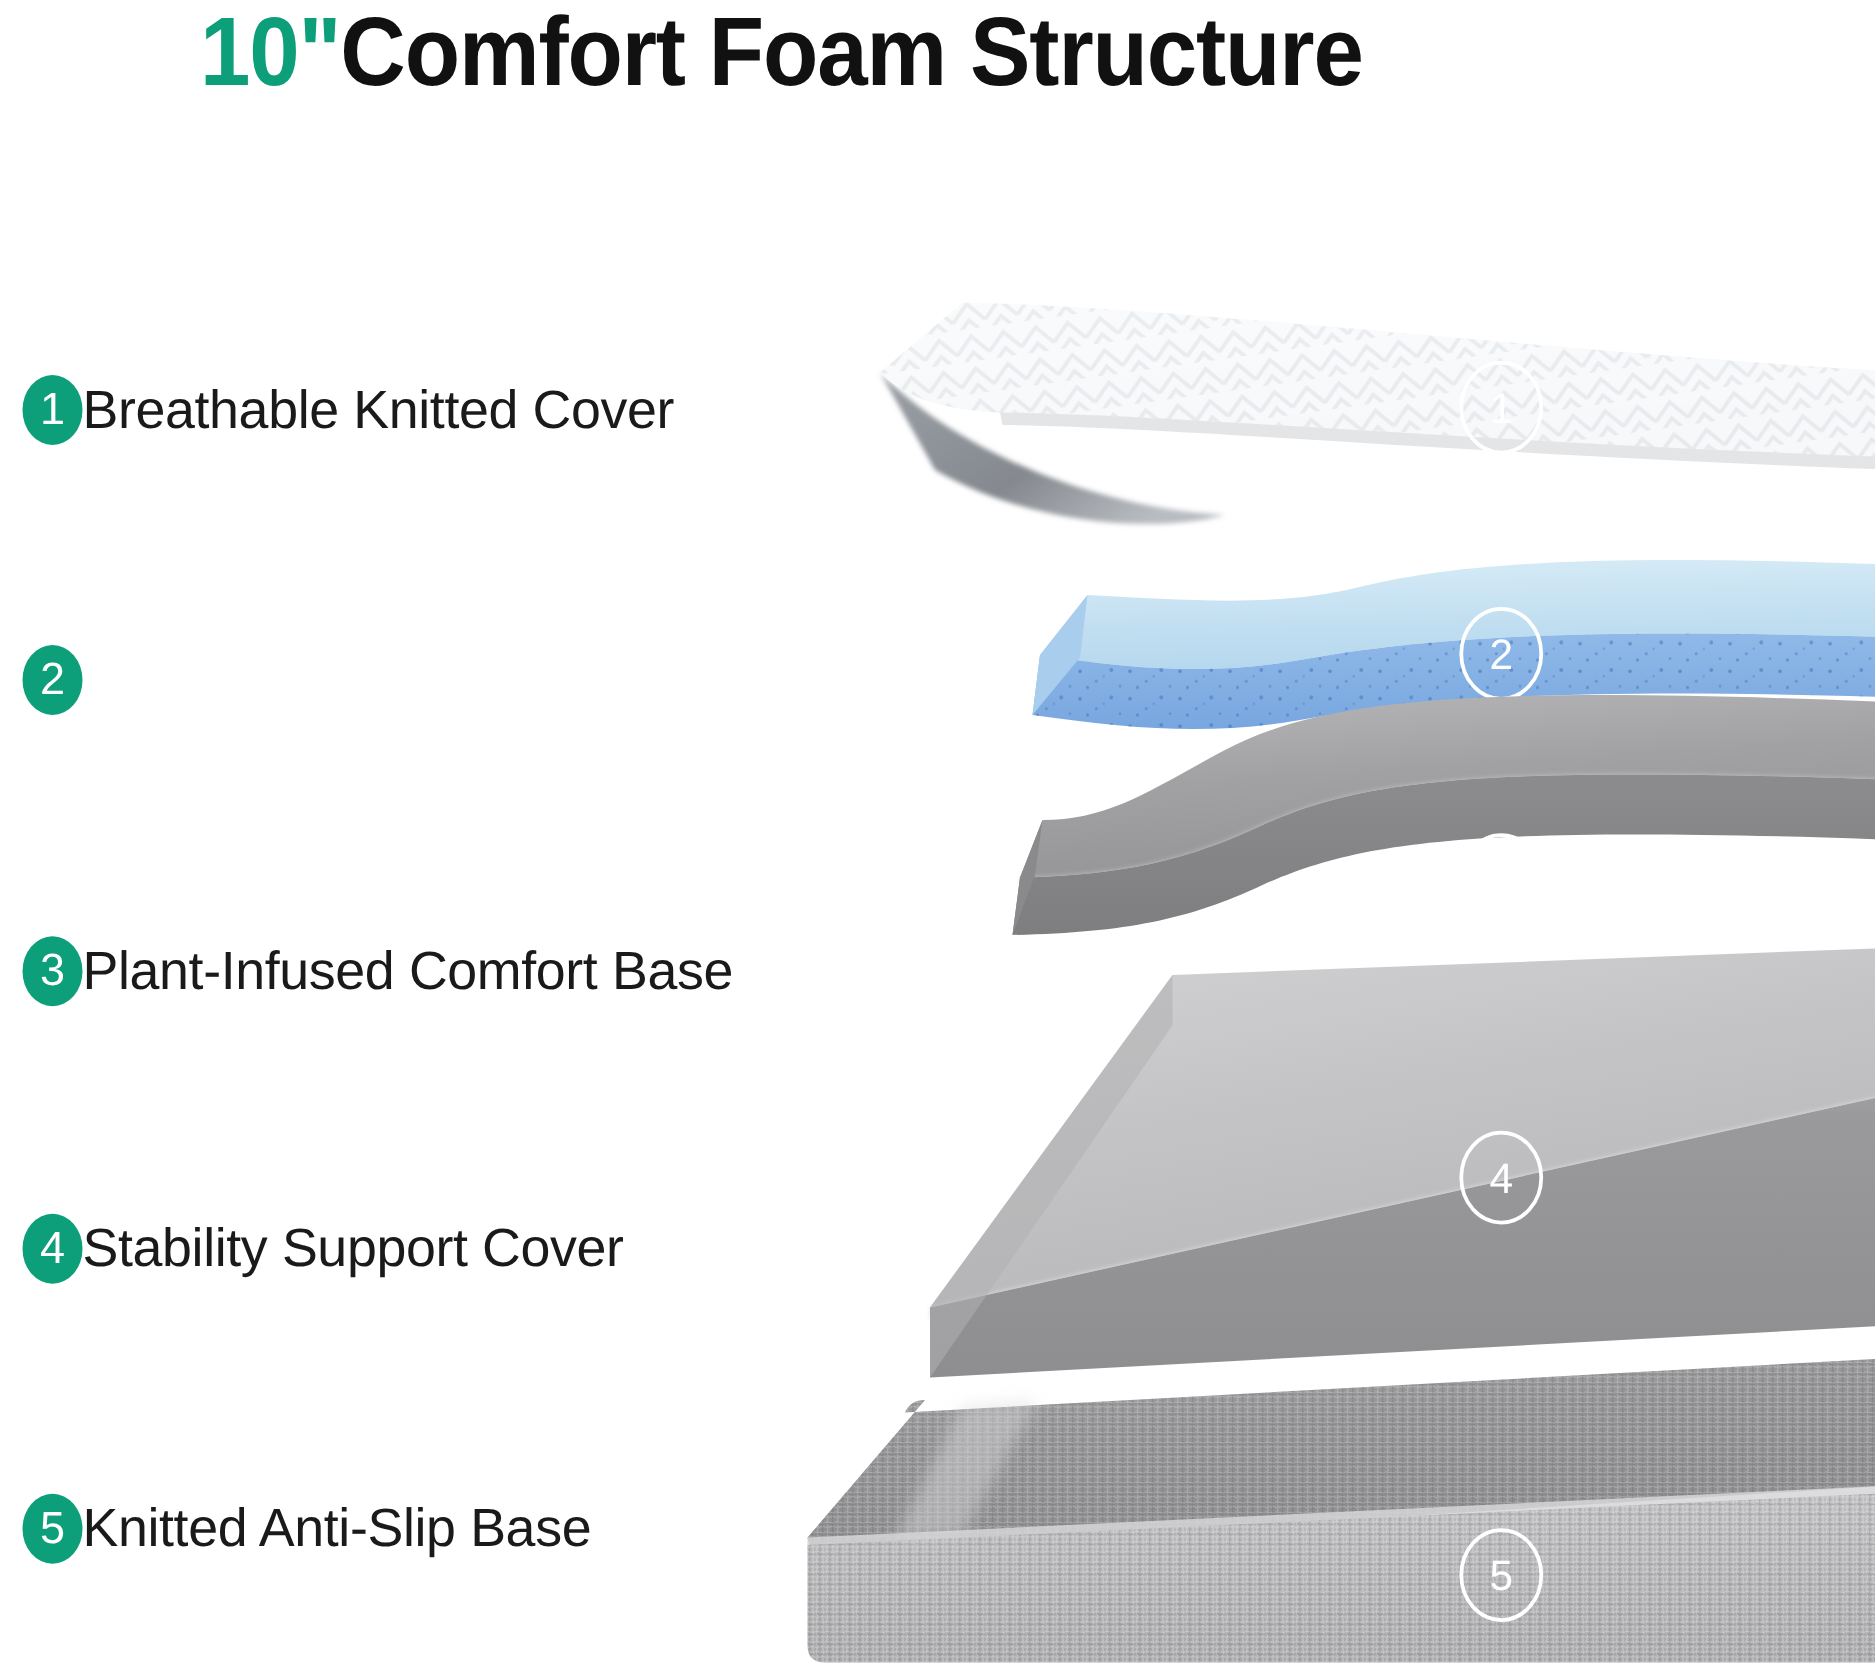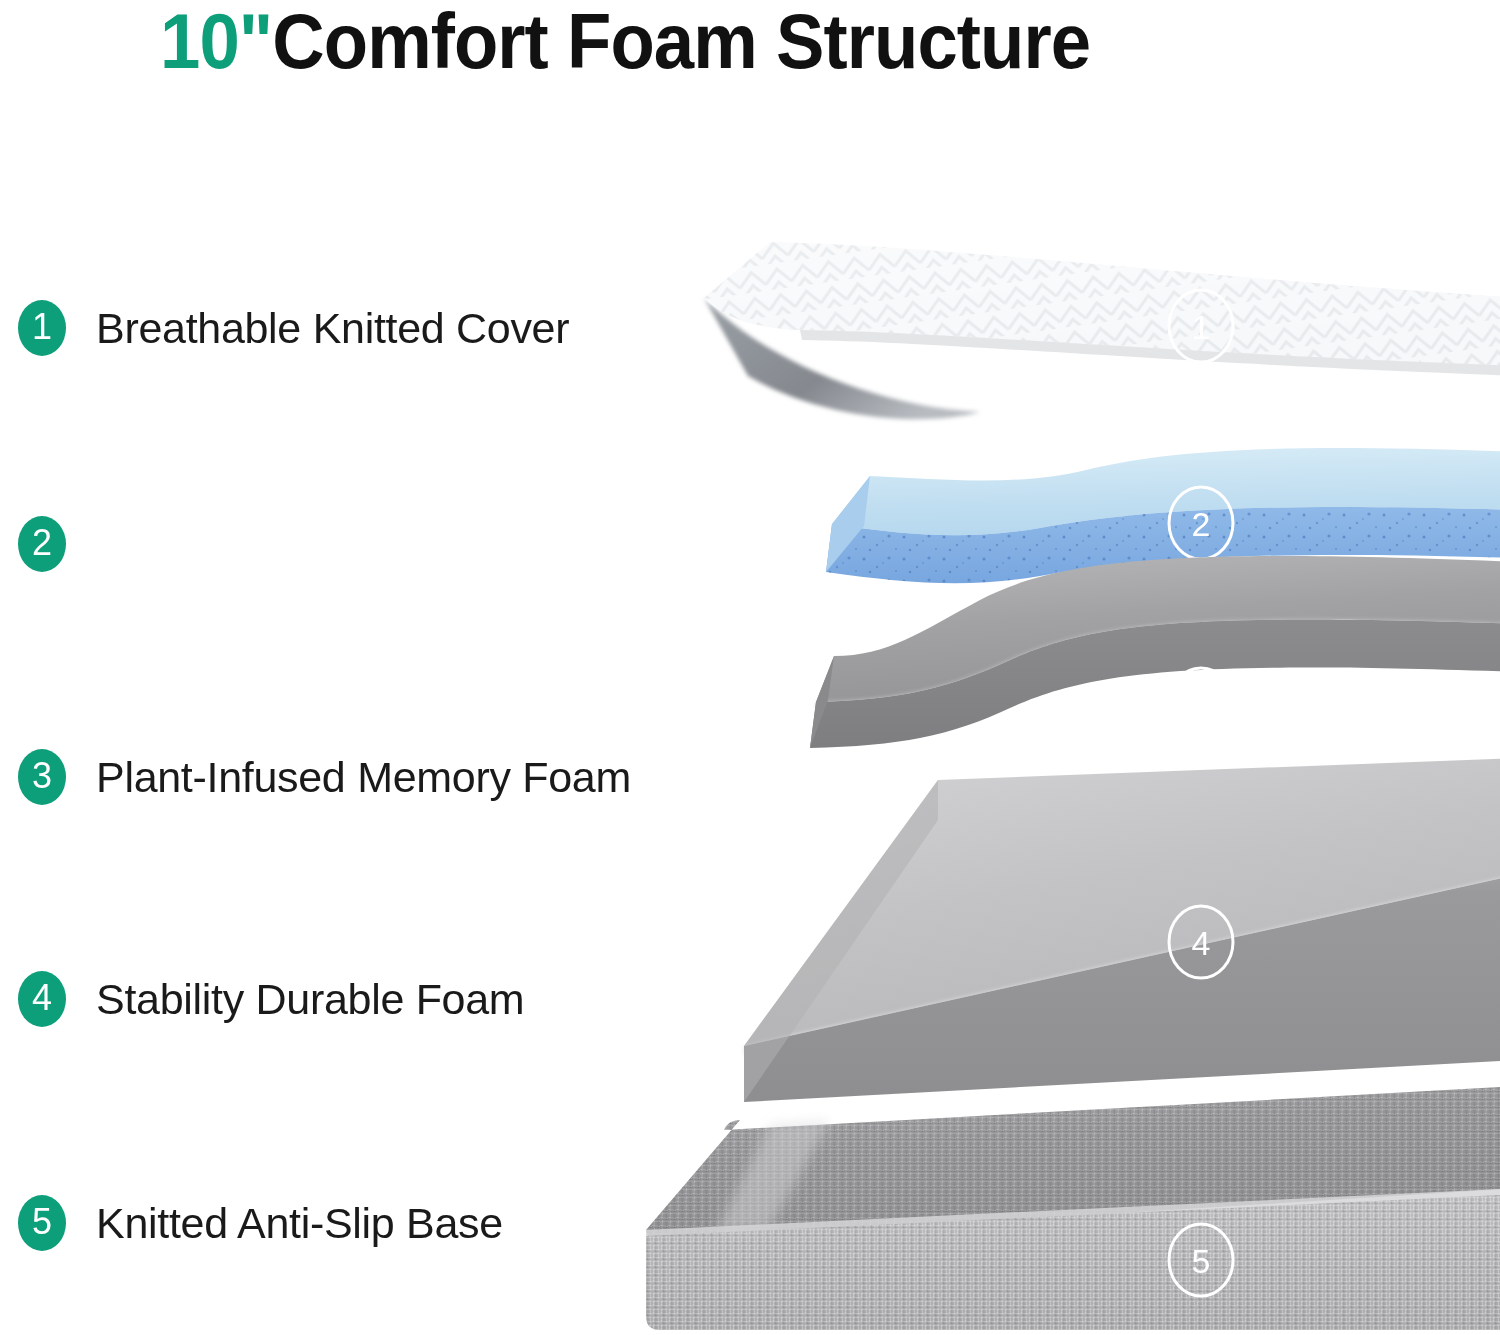--- a/index.html
+++ b/index.html
@@ -43,21 +43,20 @@
     color:#ffffff;
     display:flex;align-items:center;justify-content:center;
     font-size:36px;
     font-weight:400;
     flex:0 0 auto;
     line-height:1;
     padding-bottom:2px;
     box-sizing:border-box;
   }
   .legend-label{
-    margin-left:30px;
     font-size:43px;
     color:#1a1a1a;
     white-space:nowrap;
     letter-spacing:-.3px;
   }
   .legend-label sup{font-size:.52em;vertical-align:super;letter-spacing:0;}
 
   
   .illustration{
     position:absolute;
@@ -88,26 +87,26 @@
       <div class="badge">1</div>
       <div class="legend-label">Breathable Knitted Cover</div>
     </div>
 
     <div class="legend-item" style="top:511px;">
       <div class="badge">2</div>
     </div>
 
     <div class="legend-item" style="top:744px;">
       <div class="badge">3</div>
-      <div class="legend-label">Plant-Infused Memory Foam</div>
+      <div class="legend-label">Plant-Infused Comfort Base</div>
     </div>
 
     <div class="legend-item" style="top:966px;">
       <div class="badge">4</div>
-      <div class="legend-label">Stability Durable Foam</div>
+      <div class="legend-label">Stability Support Cover</div>
     </div>
 
     <div class="legend-item" style="top:1190px;">
       <div class="badge">5</div>
       <div class="legend-label">Knitted Anti-Slip Base</div>
     </div>
 
   </div>
 
   <div class="illustration">

